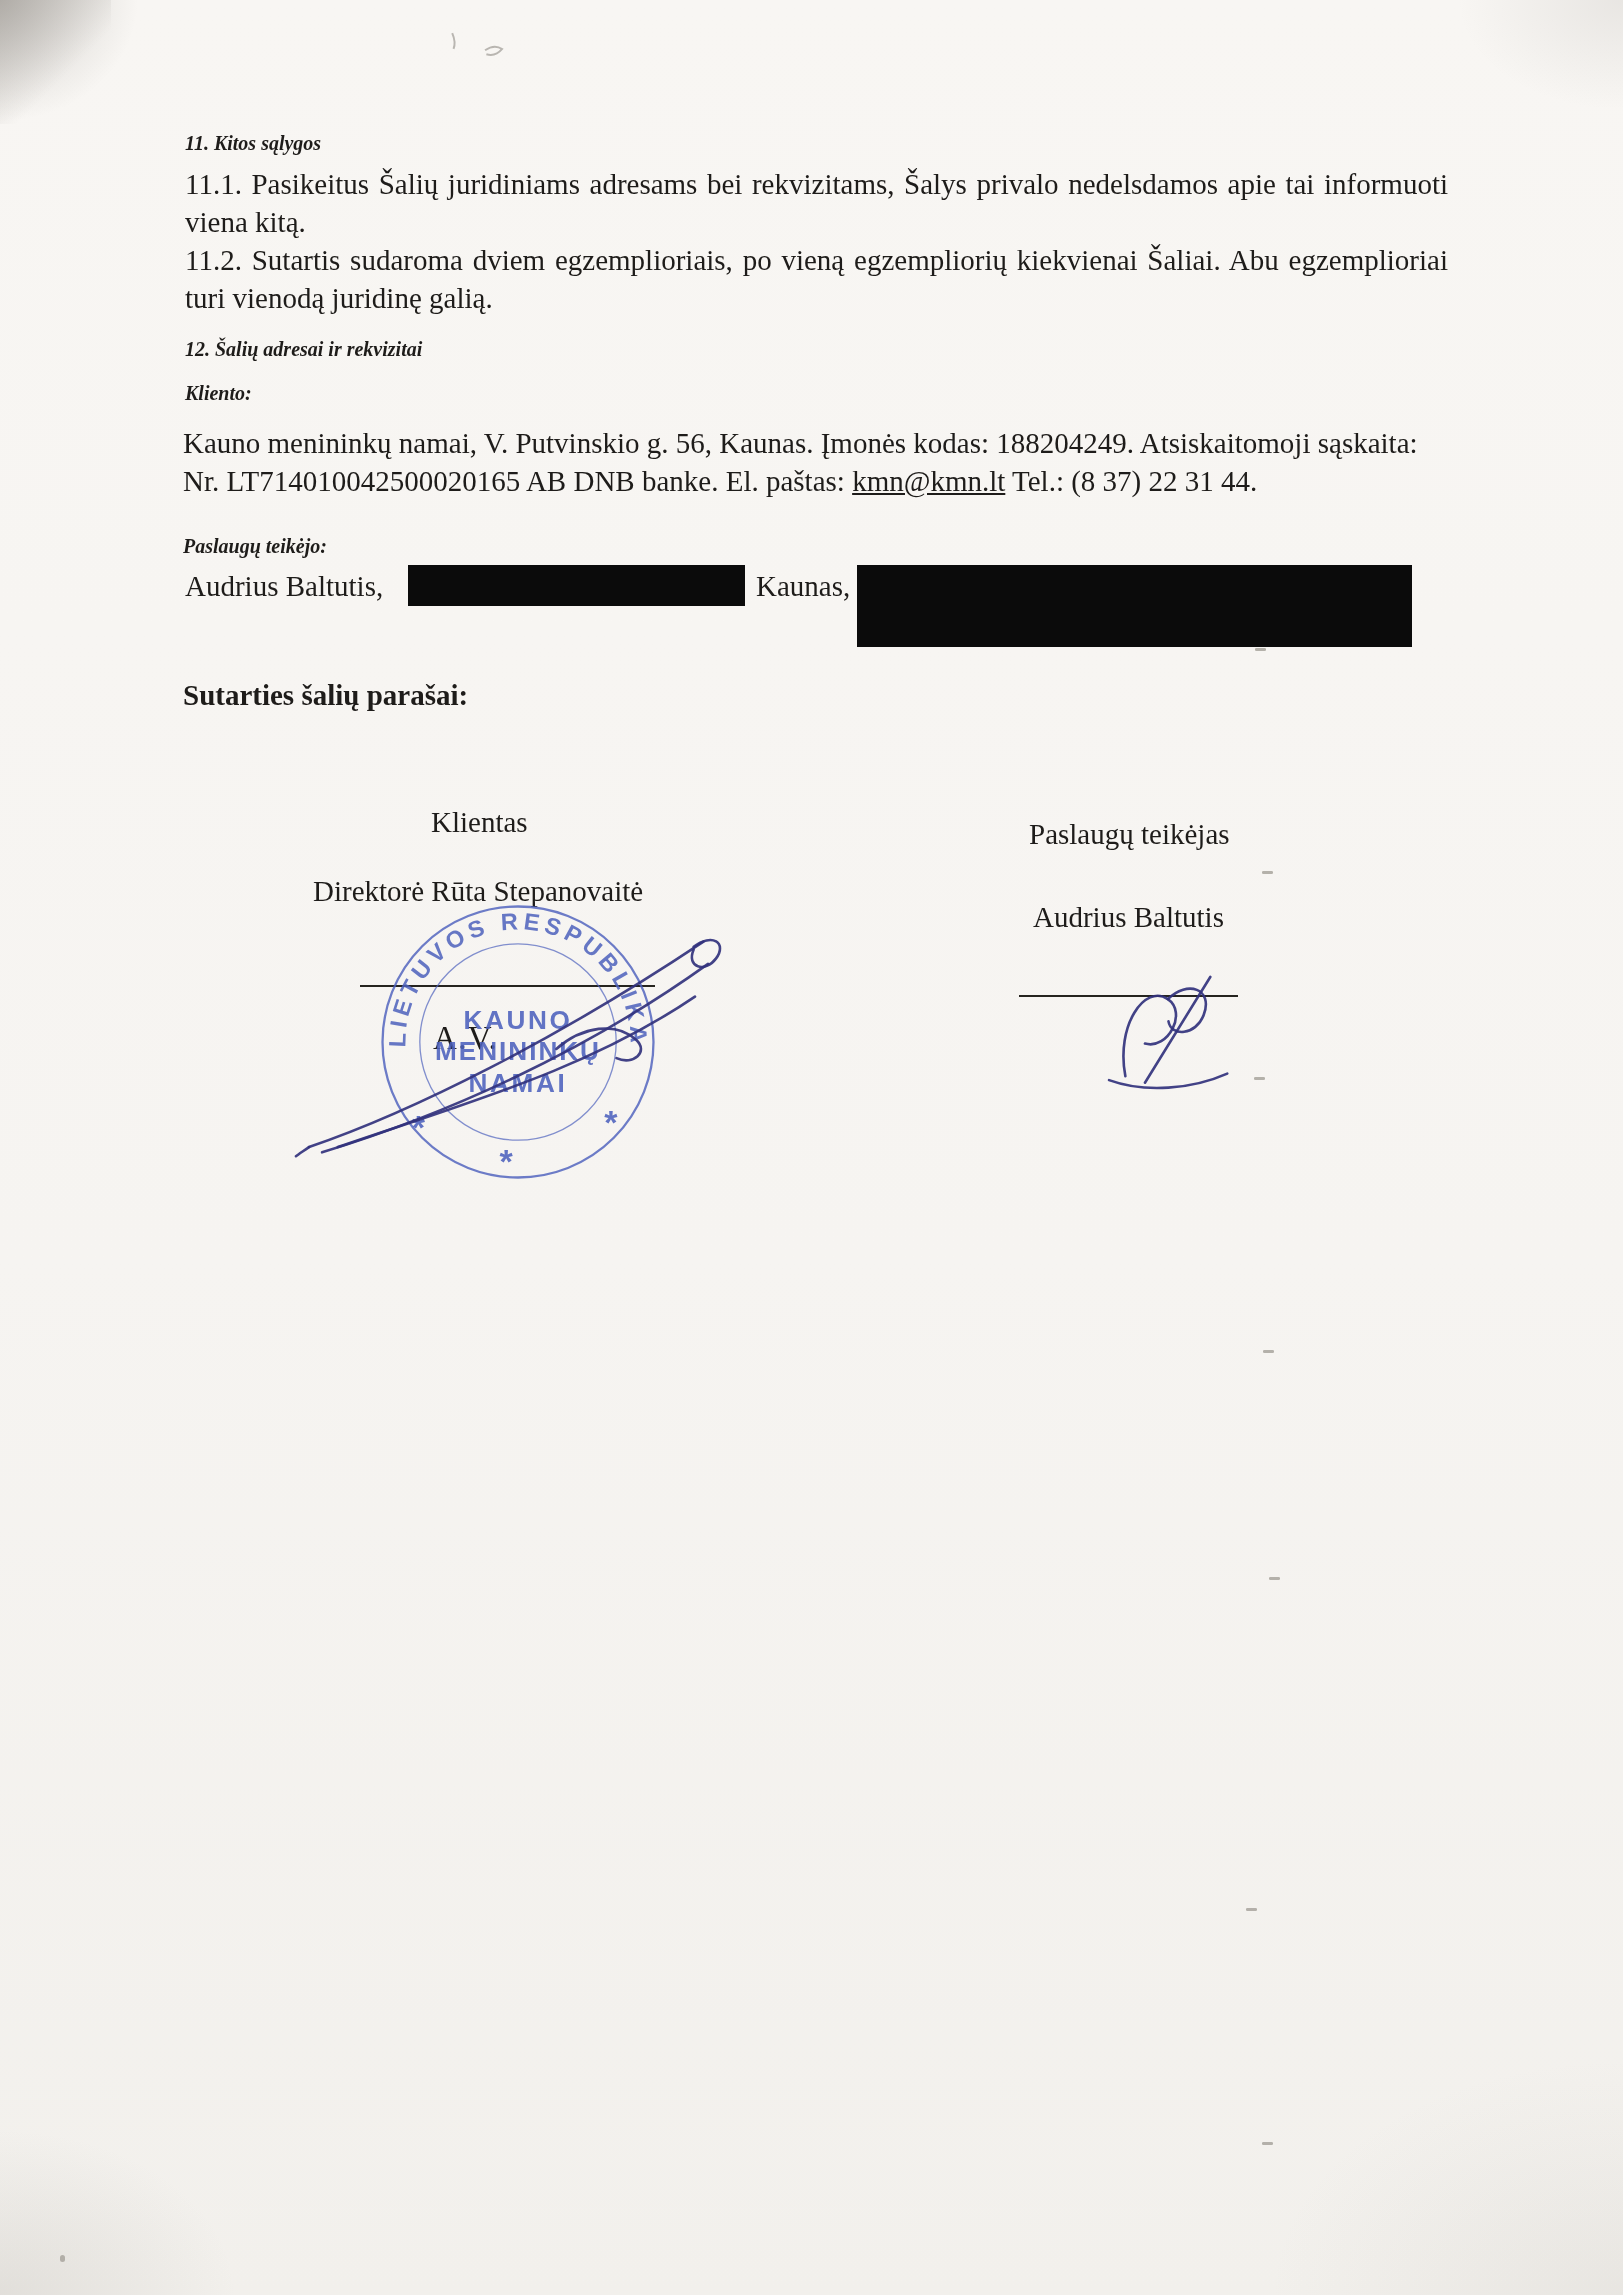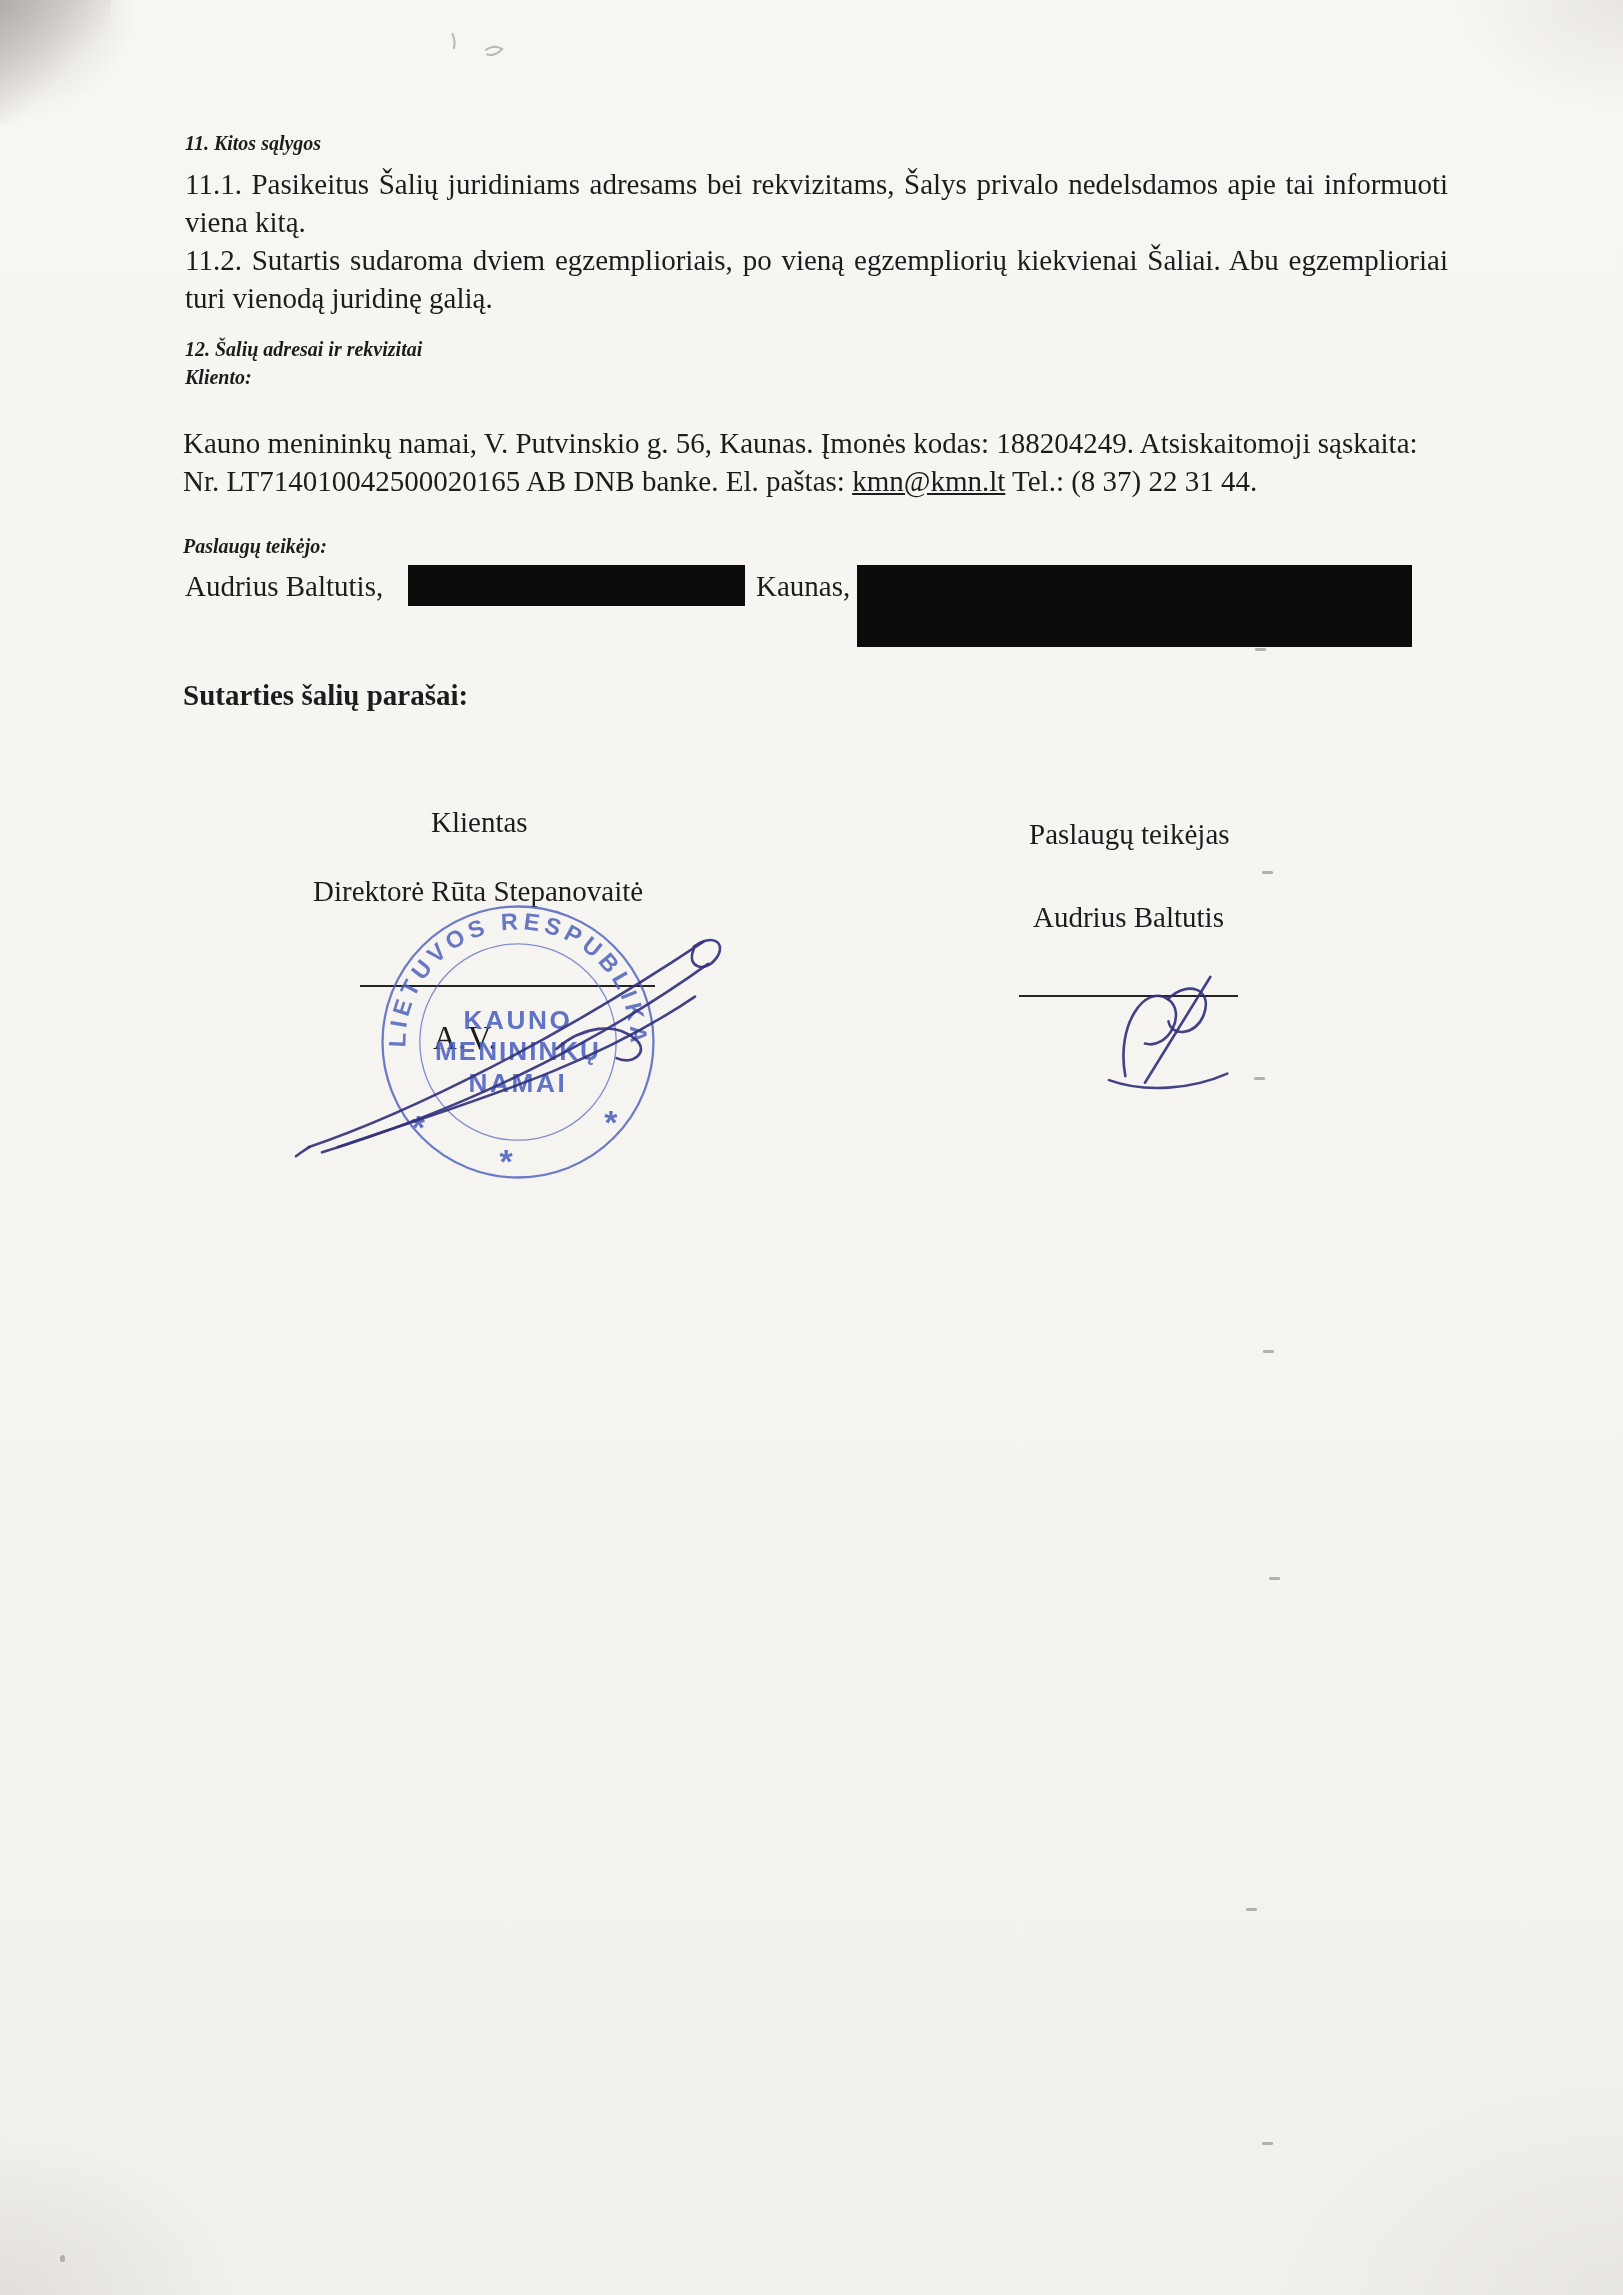--- a/index.html
+++ b/index.html
@@ -43,21 +43,21 @@
   <div class="corner-fold"></div>
 
   <div class="abs h-bi" style="left:185px;top:130px;">11. Kitos sąlygos</div>
 
   <div class="abs body-t just" style="left:185px;top:166px;width:1263px;">11.1. Pasikeitus Šalių juridiniams adresams bei rekvizitams, Šalys privalo nedelsdamos apie tai informuoti viena kitą.</div>
 
   <div class="abs body-t just" style="left:185px;top:242px;width:1263px;">11.2. Sutartis sudaroma dviem egzemplioriais, po vieną egzempliorių kiekvienai Šaliai. Abu egzemplioriai turi vienodą juridinę galią.</div>
 
   <div class="abs h-bi" style="left:185px;top:336px;">12. Šalių adresai ir rekvizitai</div>
 
-  <div class="abs h-bi" style="left:185px;top:364px;">Kliento:</div>
+  <div class="abs h-bi" style="left:185px;top:380px;">Kliento:</div>
 
   <div class="abs body-t" style="left:183px;top:425px;width:1253px;">
     <span>Kauno menininkų namai, V. Putvinskio g. 56, Kaunas. Įmonės kodas: 188204249. Atsiskaitomoji sąskaita: Nr. LT714010042500020165 AB DNB banke. El. paštas: </span><span class="email">kmn@kmn.lt</span><span> Tel.: (8 37) 22 31 44.</span>
   </div>
 
   <div class="abs h-bi" style="left:183px;top:533px;">Paslaugų teikėjo:</div>
 
   <div class="abs body-t" style="left:185px;top:568px;width:1263px;height:88px;position:absolute;">
     <span>Audrius Baltutis,</span>
     <div class="redact" style="left:223px;top:-2.6px;width:337px;height:41px;"></div>

